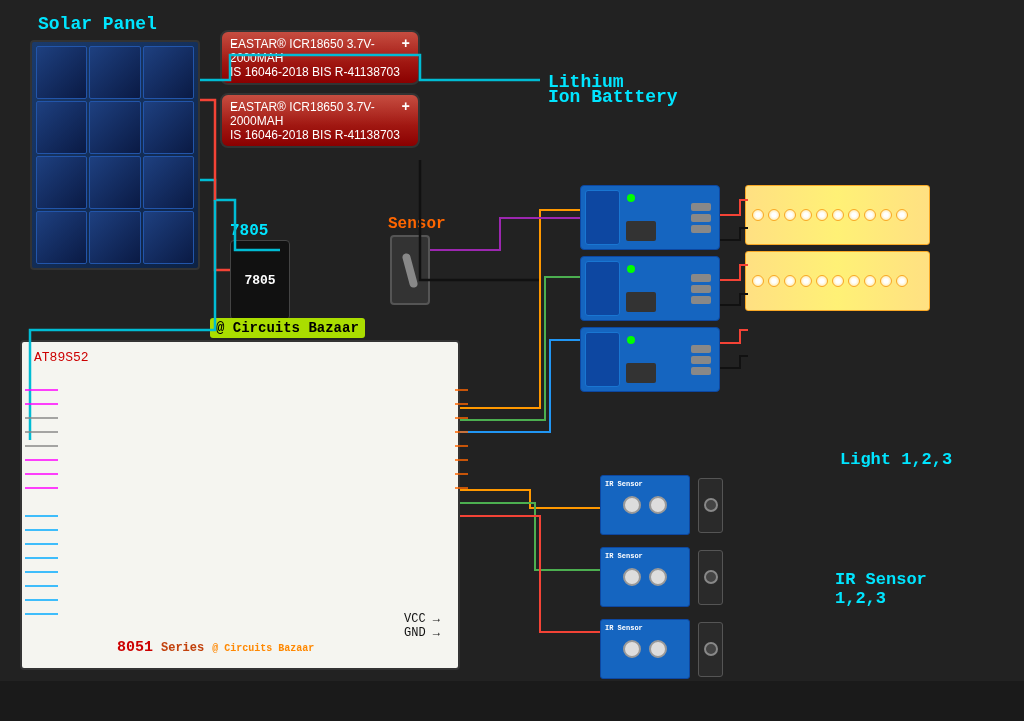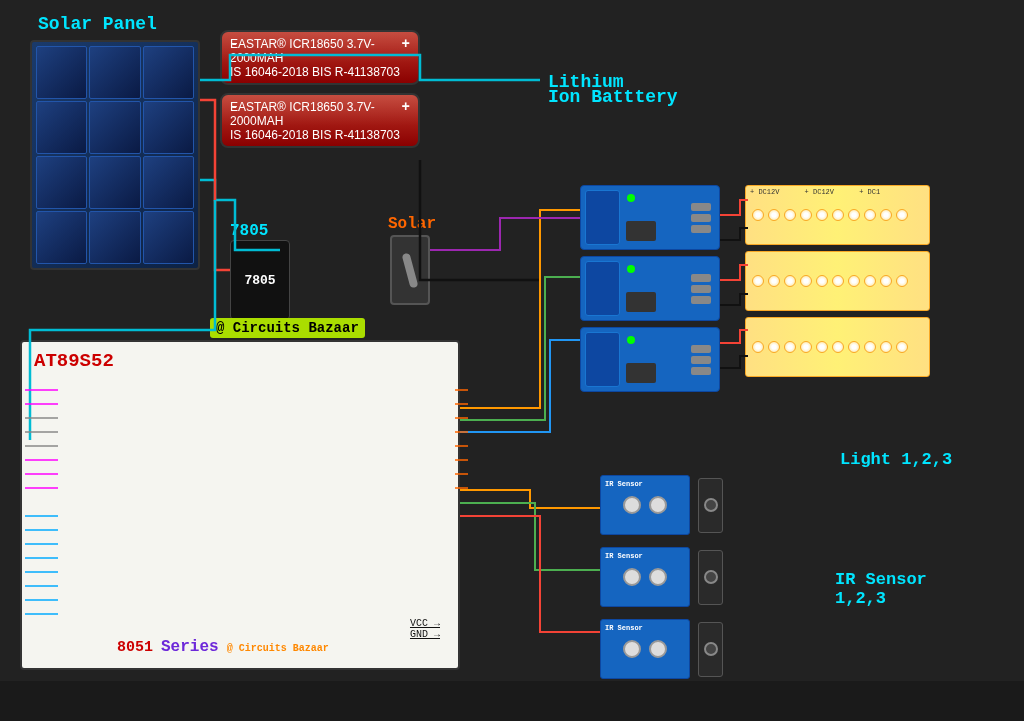--- a/index.html
+++ b/index.html
@@ -270,31 +270,31 @@
       top: 340px; left: 20px;
       width: 440px; height: 330px;
       background: #f5f5f0;
       border: 2px solid #333;
       border-radius: 4px;
     }
     .mcu-title {
       position: absolute;
       top: 8px; left: 12px;
       color: #cc0000;
-      font-size: 19px;
-      font-weight: bold;
+      font-size: 13px;
+      font-weight: normal;
     }
     .mcu-8051-label {
       color: #cc0000;
       font-size: 15px;
       font-weight: bold;
     }
     .mcu-series-label {
-      color: #6d28d9;
-      font-size: 16px;
+      color: #c2410c;
+      font-size: 12px;
       font-weight: bold;
       margin-top: 38px;
     }
     .mcu-bazaar-label {
       color: #ff8800;
       font-size: 10px;
       font-weight: bold;
     }
 
     
@@ -419,21 +419,21 @@
 
   <div class="floating-label label-lithium">Lithium</div>
   <div class="floating-label label-ion">Ion Batttery</div>
 
   <div class="floating-label label-7805">7805</div>
 
   <div class="regulator">
     <span>7805</span>
   </div>
 
-  <div class="floating-label label-toggle">Solar</div>
+  <div class="floating-label label-toggle">Sensor</div>
 
   <div class="toggle-switch">
     <div class="toggle-lever"></div>
   </div>
 
   <div class="floating-label label-bazaar-top">@ Circuits Bazaar</div>
 
   <div class="relay-group">
     <div class="relay-module">
       <div class="relay-coil"></div>
@@ -462,35 +462,20 @@
       <div class="relay-contacts">
         <div class="relay-terminal"></div>
         <div class="relay-terminal"></div>
         <div class="relay-terminal"></div>
       </div>
     </div>
   </div>
 
   <div class="led-strip-group">
     <div class="led-strip">
-      <div class="led-strip-label">+ DC12V&nbsp;&nbsp;&nbsp;&nbsp;&nbsp;&nbsp;+ DC12V&nbsp;&nbsp;&nbsp;&nbsp;&nbsp;&nbsp;+ DC1</div>
-      <div class="led-strip-leds">
-        <div class="led-dot"></div>
-        <div class="led-dot"></div>
-        <div class="led-dot"></div>
-        <div class="led-dot"></div>
-        <div class="led-dot"></div>
-        <div class="led-dot"></div>
-        <div class="led-dot"></div>
-        <div class="led-dot"></div>
-        <div class="led-dot"></div>
-        <div class="led-dot"></div>
-      </div>
-    </div>
-    <div class="led-strip">
       <div class="led-strip-leds">
         <div class="led-dot"></div>
         <div class="led-dot"></div>
         <div class="led-dot"></div>
         <div class="led-dot"></div>
         <div class="led-dot"></div>
         <div class="led-dot"></div>
         <div class="led-dot"></div>
         <div class="led-dot"></div>
         <div class="led-dot"></div>
@@ -520,21 +505,21 @@
 
     <div class="pin-table" id="pin-table-container">
     </div>
 
     <div style="position:absolute; bottom:12px; left:95px; display:flex; gap:8px; align-items:baseline;">
       <span class="mcu-8051-label">8051</span>
       <span class="mcu-series-label">Series</span>
       <span class="mcu-bazaar-label">@ Circuits Bazaar</span>
     </div>
 
-    <div style="position:absolute; bottom:28px; right:18px; font-size:10px; color:#111; text-align:right;text-decoration:underline;">
+    <div style="position:absolute; bottom:28px; right:18px; font-size:12px; color:#111; text-align:right;">
       <div>VCC →</div>
       <div>GND →</div>
     </div>
   </div>
 
   <div class="ir-group">
     <div class="ir-sensor">
       <div class="ir-board">
         <div class="ir-board-text">IR Sensor</div>
         <div class="ir-circles">

